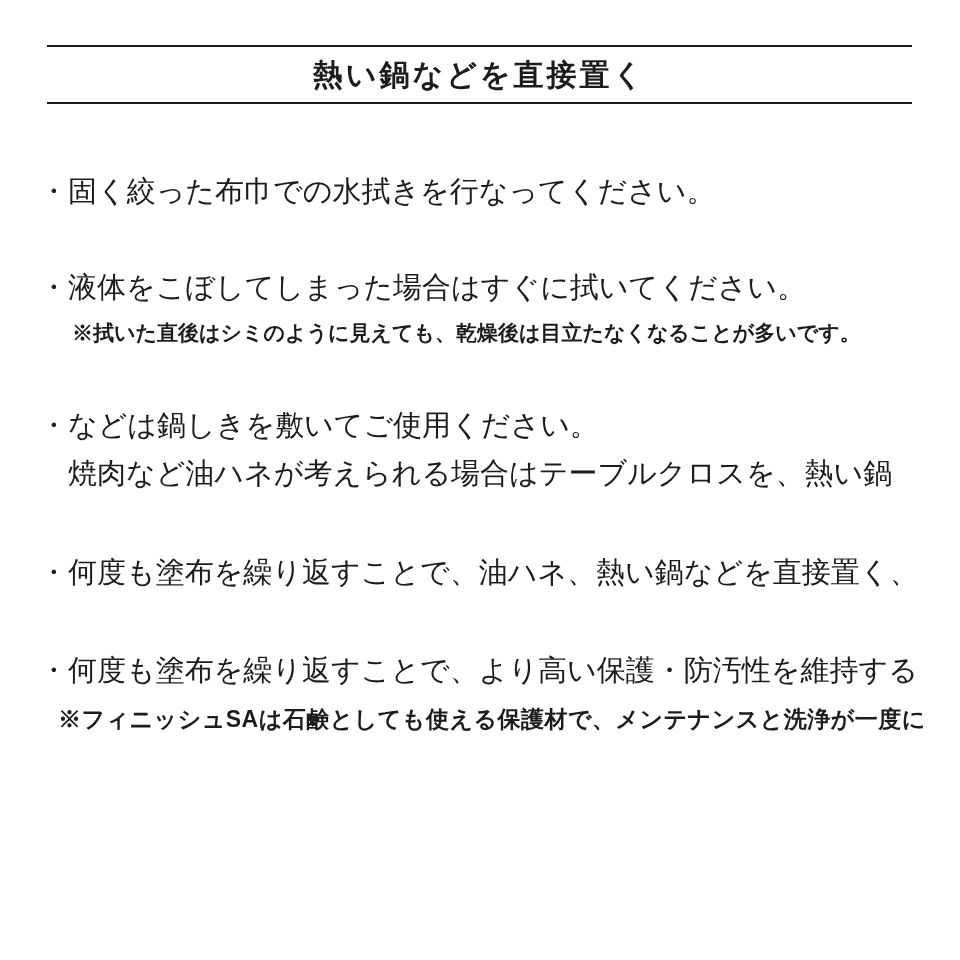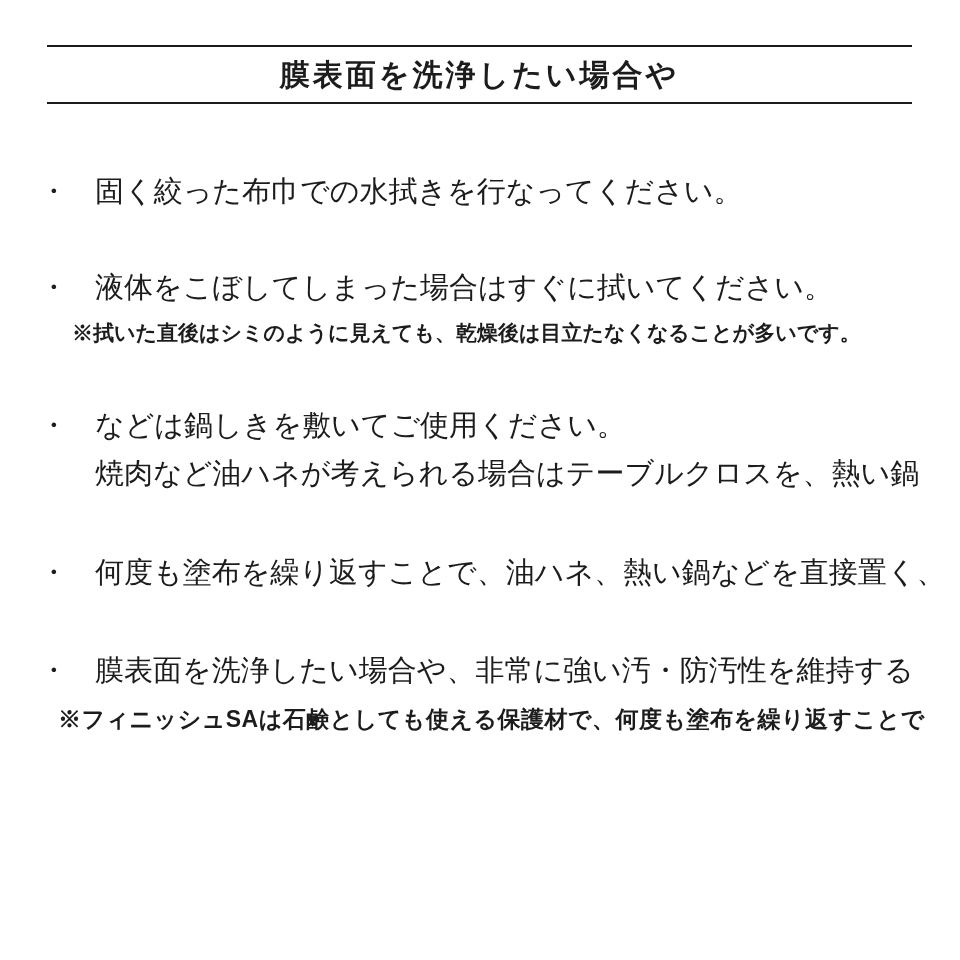--- a/index.html
+++ b/index.html
@@ -40,21 +40,20 @@
   }
   .bullet {
     flex: 0 0 21px;
     font-size: 29px;
     line-height: 48px;
     text-indent: -8px;
     font-weight: 400;
   }
   .body-lines {
     flex: 1;
-    margin-left: 27px;
   }
   .line {
     font-size: 29px;
     line-height: 48px;
     font-weight: 400;
     white-space: nowrap;
   }
   .note-line {
     white-space: nowrap;
     font-weight: 700;
@@ -79,21 +78,21 @@
   .p1 { margin-top: 63px; }
   .p2 { margin-top: 48px; }
   .p3 { margin-top: 53px; }
   .p4 { margin-top: 51px; }
   .p5 { margin-top: 50px; }
 </style>
 </head>
 <body>
 
 <div class="title-band">
-  <h1>膜表面を洗浄したい場合や</h1>
+  <h1>熱い鍋などを直接置く</h1>
 </div>
 
 <div class="content">
 
   <div class="point p1">
     <div class="row">
       <span class="bullet">・</span>
       <div class="body-lines">
         <div class="line">固く絞った布巾での水拭きを行なってください。</div>
       </div>
@@ -128,21 +127,21 @@
       <div class="body-lines">
         <div class="line">何度も塗布を繰り返すことで、油ハネ、熱い鍋などを直接置く、</div>
       </div>
     </div>
   </div>
 
   <div class="point p5">
     <div class="row">
       <span class="bullet">・</span>
       <div class="body-lines">
-        <div class="line">膜表面を洗浄したい場合や、非常に強い汚・防汚性を維持する</div>
+        <div class="line">何度も塗布を繰り返すことで、より高い保護・防汚性を維持する</div>
       </div>
     </div>
     <div class="note-big">
-      <div class="note-line">※フィニッシュSAは石鹸としても使える保護材で、何度も塗布を繰り返すことで</div>
+      <div class="note-line">※フィニッシュSAは石鹸としても使える保護材で、メンテナンスと洗浄が一度に</div>
     </div>
   </div>
 
 </div>
 
 </body></html>

